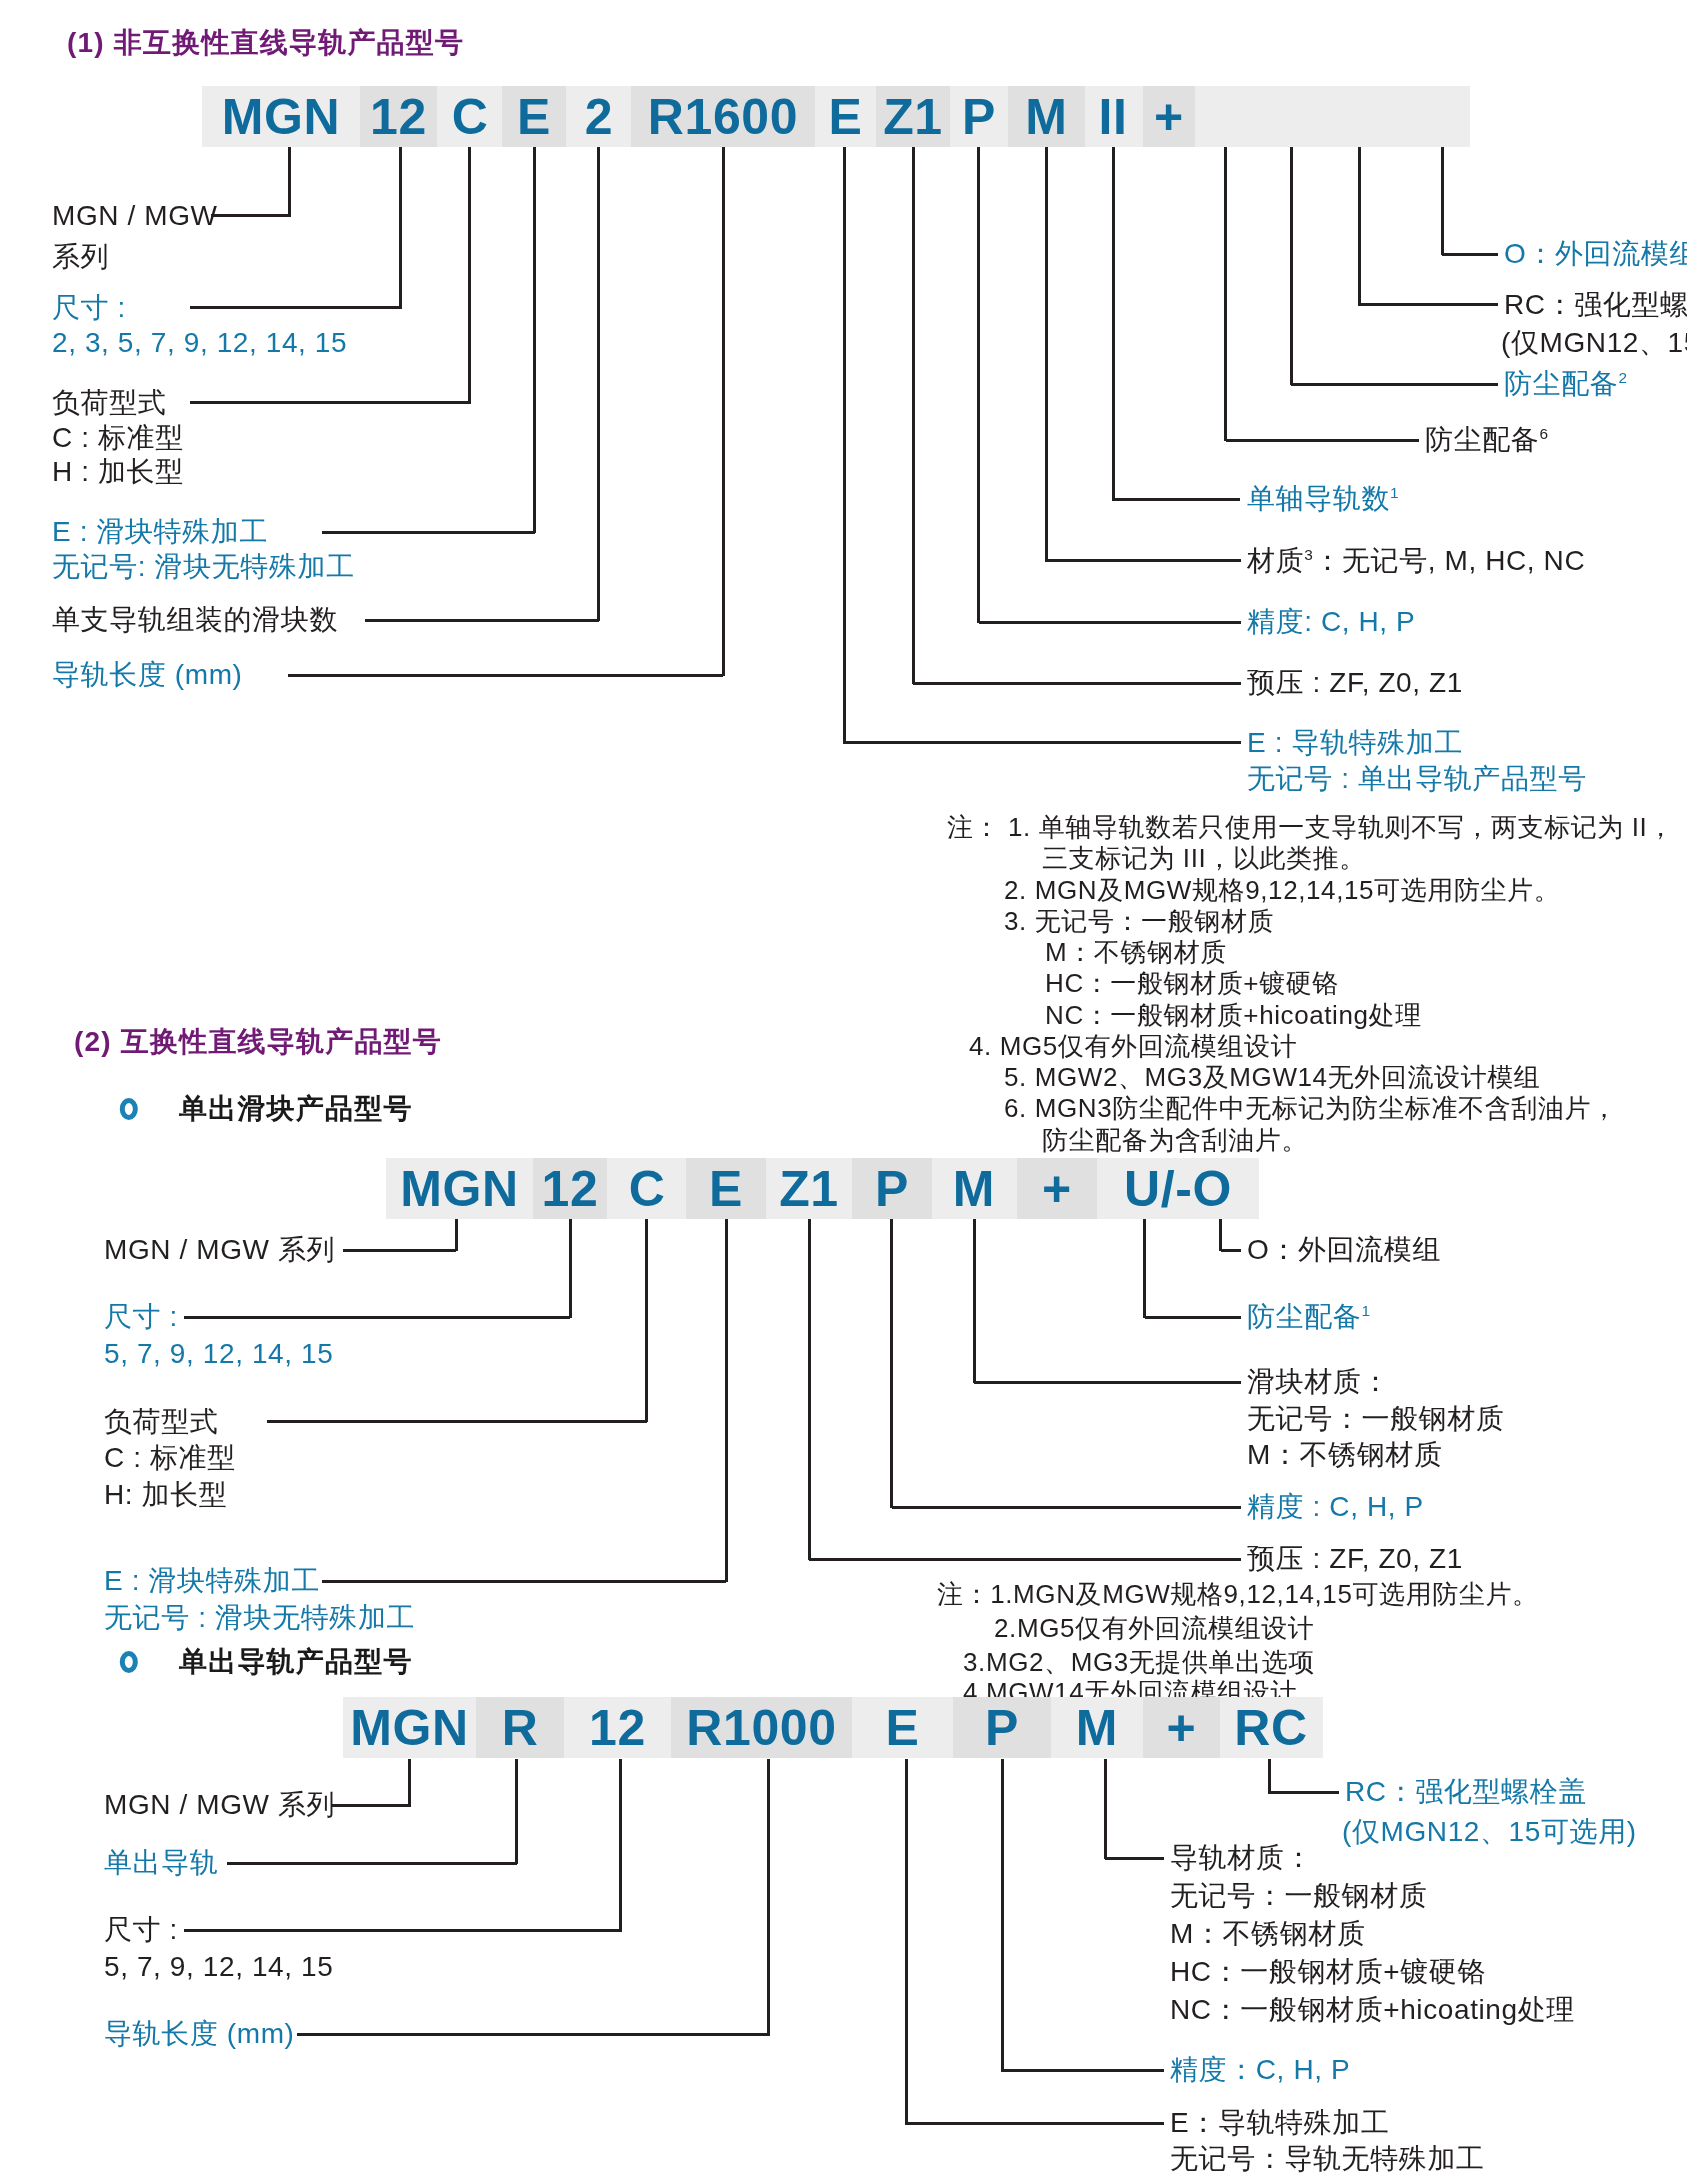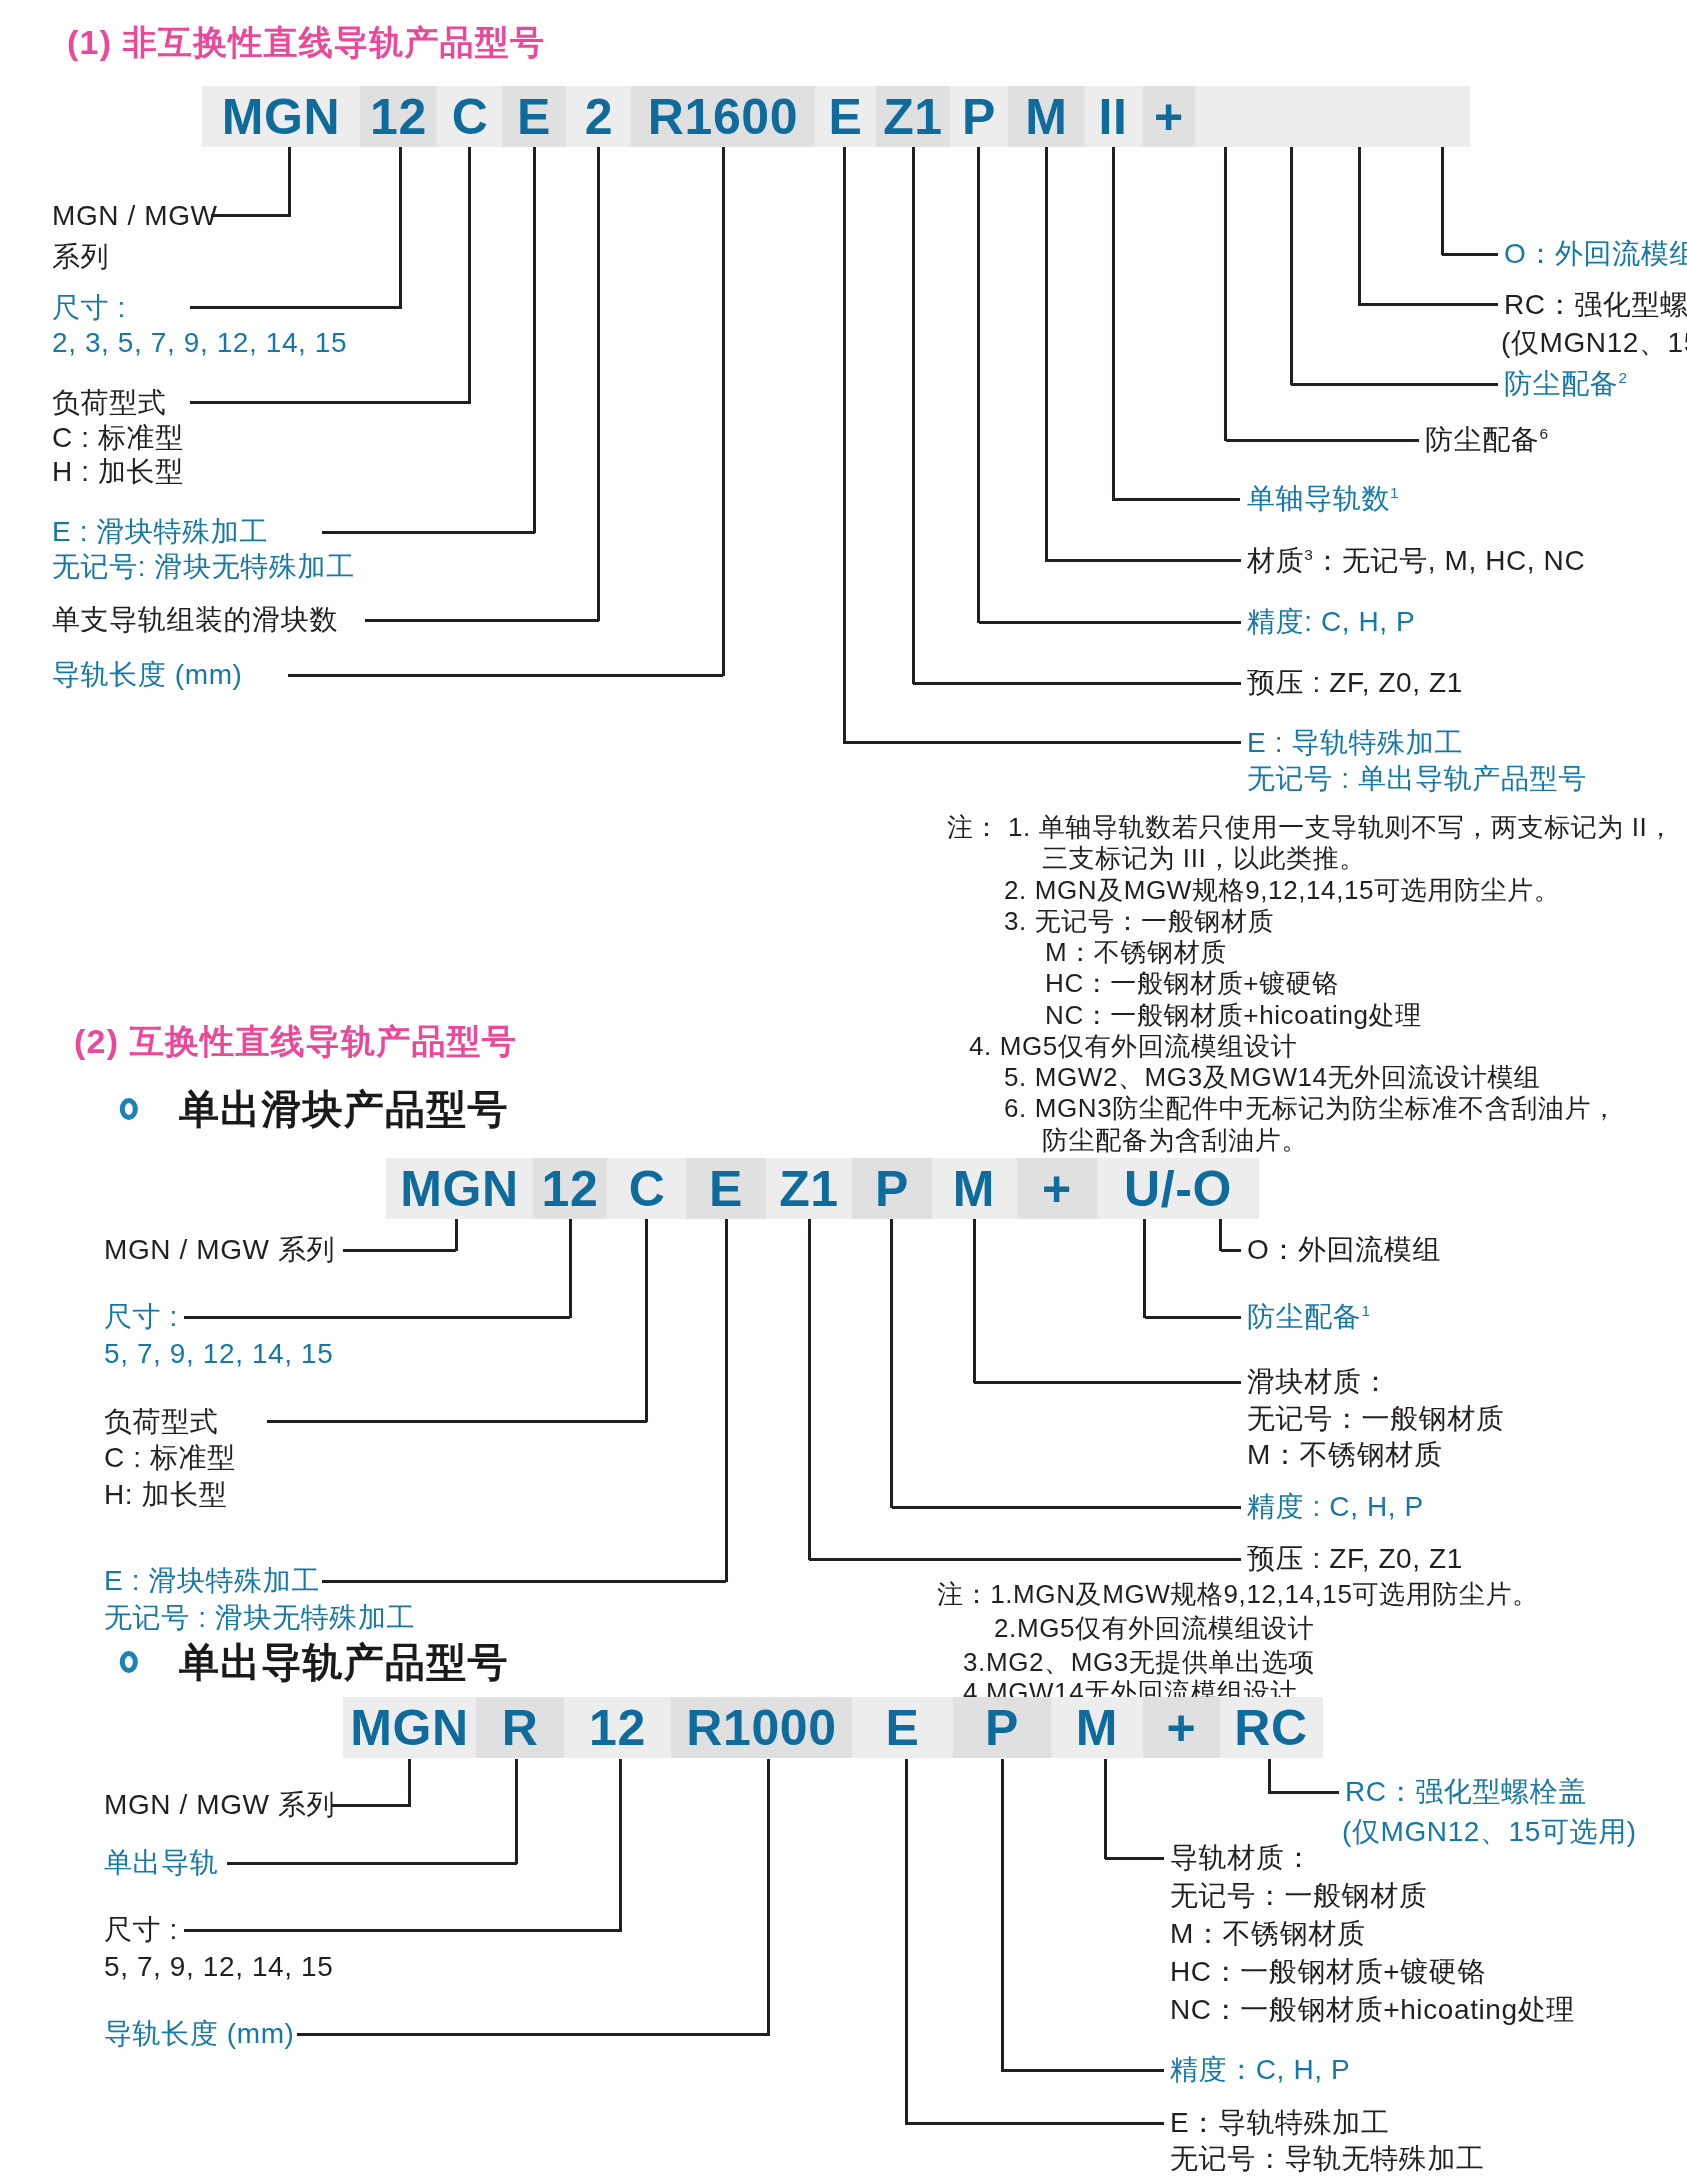--- a/index.html
+++ b/index.html
@@ -6,31 +6,31 @@
   .page{
     position:relative;
     width:1688px;height:2183px;
     background:#ffffff;
     font-family:"Liberation Sans", sans-serif;
     color:#231f20;
     overflow:hidden;
   }
   .heading{
     position:absolute;
-    font-size:34px;font-weight:bold;color:#ec4899;
+    font-size:28px;font-weight:bold;color:#701a75;
     white-space:nowrap;transform:translateY(-50%);
     letter-spacing:1.2px;
   }
   .bullet-icon{
     position:absolute;width:18.4px;height:22px;box-sizing:border-box;
     border:5.5px solid #1a82b4;border-radius:50%;
     transform:translate(-50%,-50%);
   }
   .bullet-label{
-    position:absolute;font-size:40px;font-weight:bold;color:#1a1a1a;
+    position:absolute;font-size:28px;font-weight:bold;color:#1a1a1a;
     white-space:nowrap;transform:translateY(-50%);letter-spacing:1.2px;
   }
   .band{position:absolute;background:#ededed;}
   .band-col{position:absolute;top:0;height:100%;}
   .band-col.dark{background:#e0e0e0;}
   .token{
     position:absolute;top:0;width:100%;height:100%;
     display:flex;align-items:center;justify-content:center;
     font-size:50px;font-weight:bold;color:#0f6b9c;
     white-space:nowrap;letter-spacing:0.6px;

